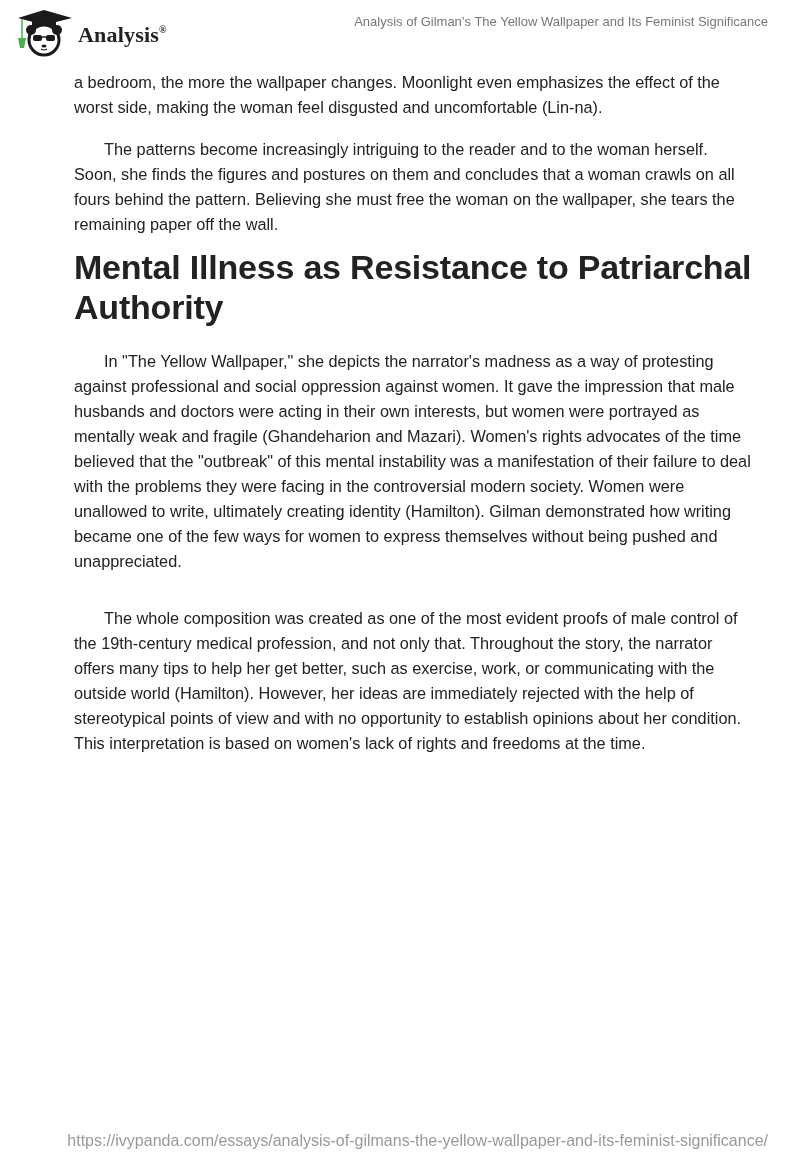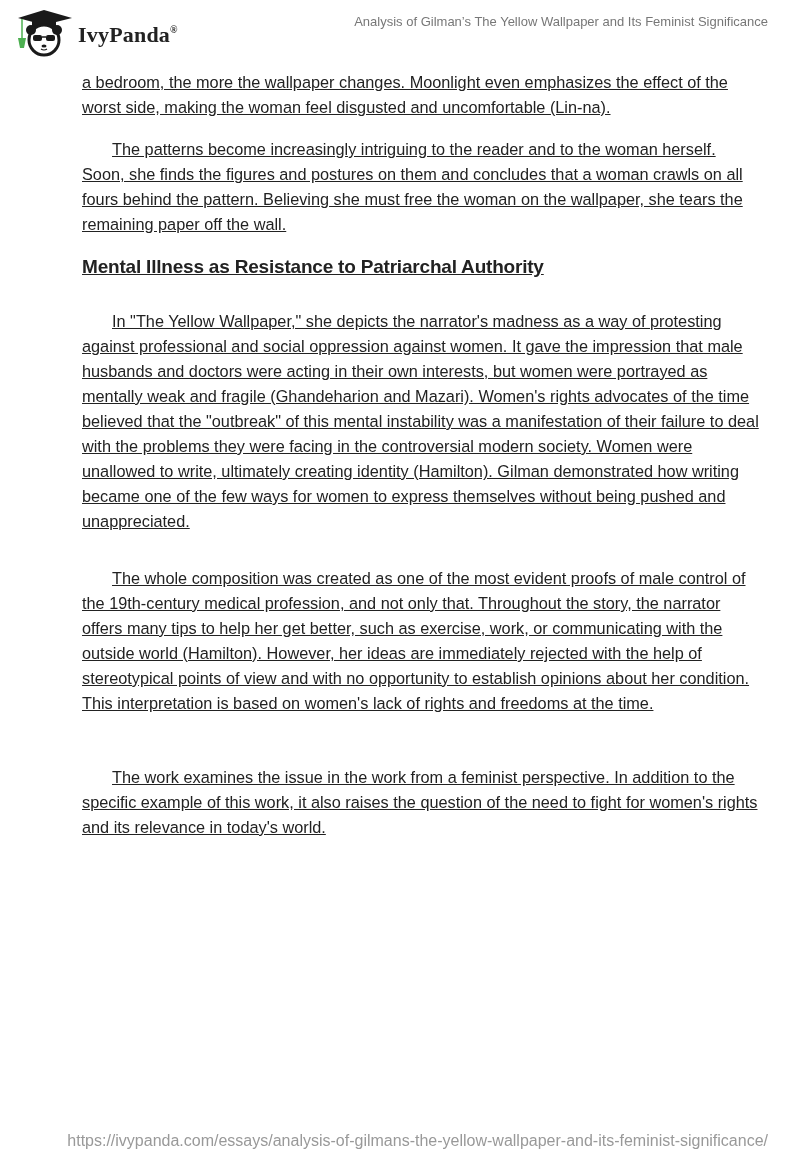--- a/index.html
+++ b/index.html
@@ -50,36 +50,35 @@
     }
     .doc-title {
       position: absolute;
       right: 32px;
       top: 14px;
       font-size: 13px;
       color: #777777;
     }
     .content {
       position: absolute;
-      left: 82px;
+      left: 74px;
       top: 70px;
       width: 680px;
-      text-decoration: underline;
     }
     p {
       margin: 0;
       font-size: 16.3px;
       line-height: 25px;
       color: #222;
     }
     p.indent { text-indent: 30px; }
     .gap { height: 17px; }
     h2 {
       margin: 0;
-      font-size: 19px;
+      font-size: 34px;
       line-height: 40px;
       font-weight: bold;
       color: #222;
       letter-spacing: -0.2px;
     }
     .bib {
       font-weight: bold;
     }
     .bib a {
       color: #1f8a7c;
@@ -111,21 +110,21 @@
       <circle cx="17" cy="22" r="5" fill="#1a1a1a"></circle>
       <circle cx="43" cy="22" r="5" fill="#1a1a1a"></circle>
 
       <rect x="19" y="27" width="9" height="6" rx="2" fill="#1a1a1a"></rect>
       <rect x="32" y="27" width="9" height="6" rx="2" fill="#1a1a1a"></rect>
       <line x1="28" y1="29" x2="32" y2="29" stroke="#1a1a1a" stroke-width="1.5"></line>
 
       <ellipse cx="30" cy="38" rx="2.5" ry="1.6" fill="#1a1a1a"></ellipse>
       <path d="M27,41 Q30,43 33,41" stroke="#1a1a1a" stroke-width="1.2" fill="none"></path>
     </svg>
-    <span class="logo-text"><span>IvyPanda</span><sup>®</sup></span>
+    <span class="logo-text"><span>Analysis</span><sup>®</sup></span>
   </div>
   <div class="doc-title">Analysis of Gilman’s The Yellow Wallpaper and Its Feminist Significance</div>
 </div>
 
 <div class="content">
   <p>a bedroom, the more the wallpaper changes. Moonlight even emphasizes the effect of the worst side, making the woman feel disgusted and uncomfortable (Lin-na).</p>
   <div class="gap"></div>
   <p class="indent">The patterns become increasingly intriguing to the reader and to the woman herself. Soon, she finds the figures and postures on them and concludes that a woman crawls on all fours behind the pattern. Believing she must free the woman on the wallpaper, she tears the remaining paper off the wall.</p>
   <div style="height:10px"></div>
 
@@ -133,16 +132,15 @@
   <div style="height:22px"></div>
   <p class="indent">In "The Yellow Wallpaper," she depicts the narrator's madness as a way of protesting against professional and social oppression against women. It gave the impression that male husbands and doctors were acting in their own interests, but women were portrayed as mentally weak and fragile (Ghandeharion and Mazari). Women's rights advocates of the time believed that the "outbreak" of this mental instability was a manifestation of their failure to deal with the problems they were facing in the controversial modern society. Women were unallowed to write, ultimately creating identity (Hamilton). Gilman demonstrated how writing became one of the few ways for women to express themselves without being pushed and unappreciated.</p>
   <div style="height:10px"></div>
 
   <div style="height:22px"></div>
   <p class="indent">The whole composition was created as one of the most evident proofs of male control of the 19th-century medical profession, and not only that. Throughout the story, the narrator offers many tips to help her get better, such as exercise, work, or communicating with the outside world (Hamilton). However, her ideas are immediately rejected with the help of stereotypical points of view and with no opportunity to establish opinions about her condition. This interpretation is based on women's lack of rights and freedoms at the time.</p>
   <div style="height:10px"></div>
 
   <div style="height:22px"></div>
   <div class="gap"></div>
-  <p class="indent">The work examines the issue in the work from a feminist perspective. In addition to the specific example of this work, it also raises the question of the need to fight for women's rights and its relevance in today's world.</p>
 </div>
 
 <div class="footer-url">https://ivypanda.com/essays/analysis-of-gilmans-the-yellow-wallpaper-and-its-feminist-significance/</div>
 
 </body></html>

